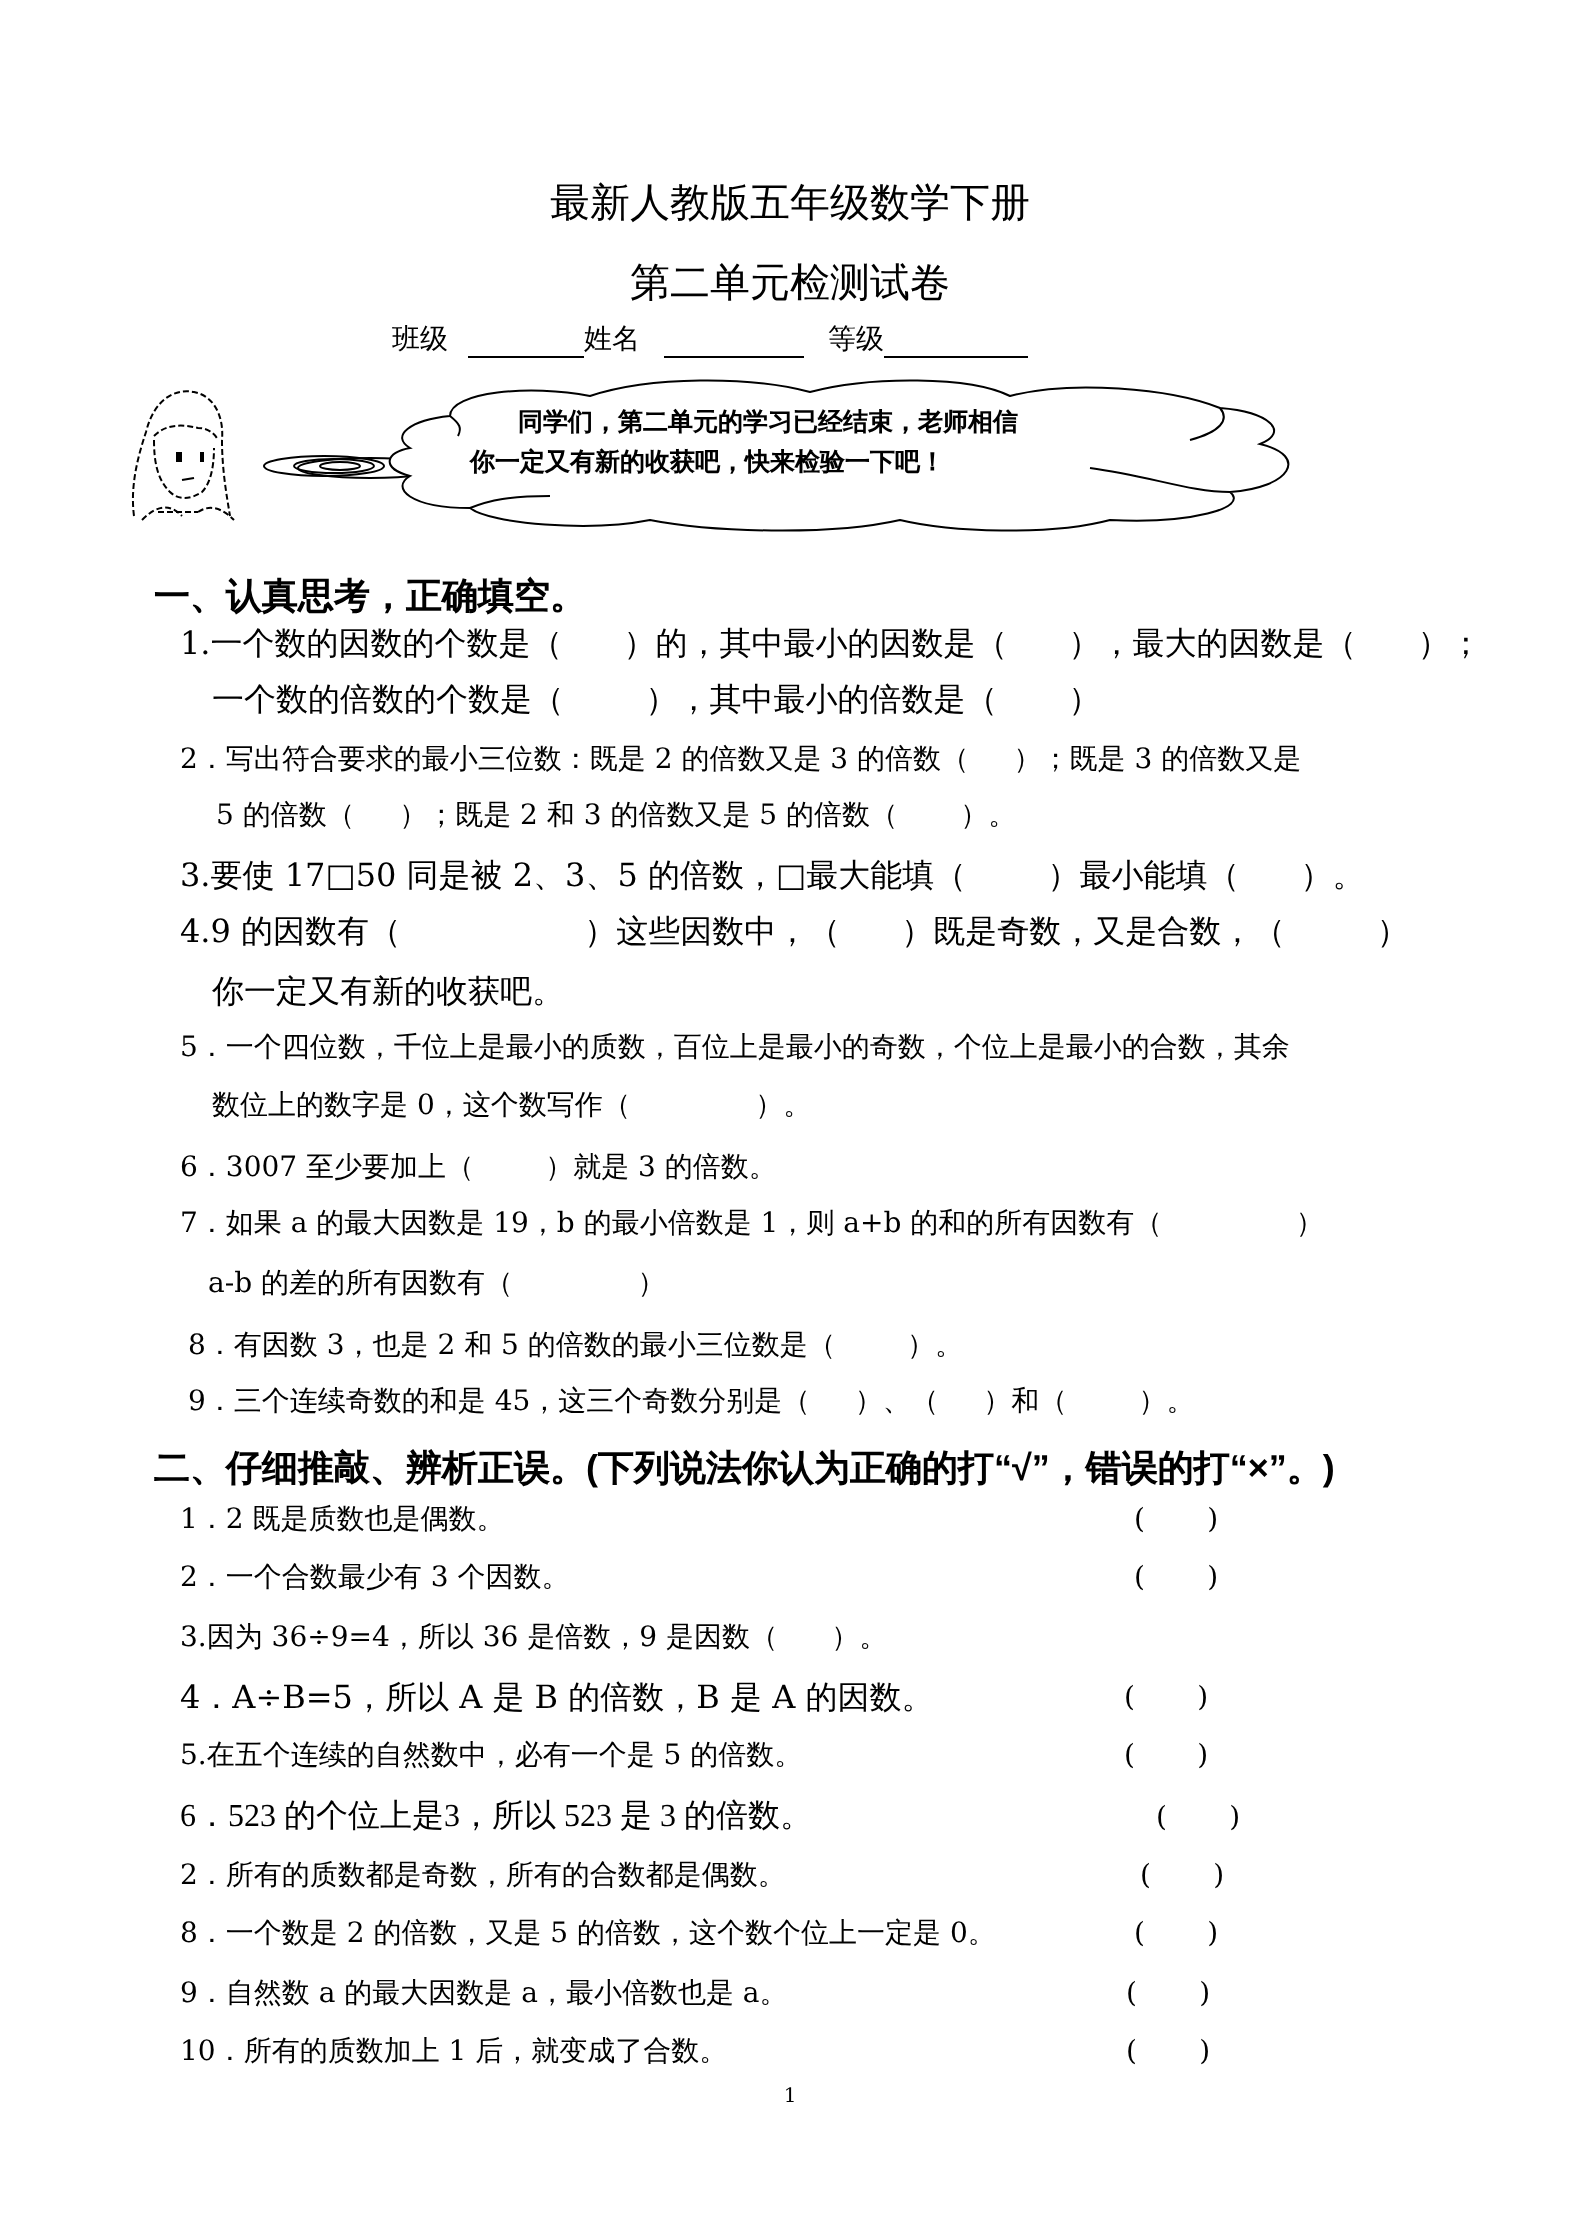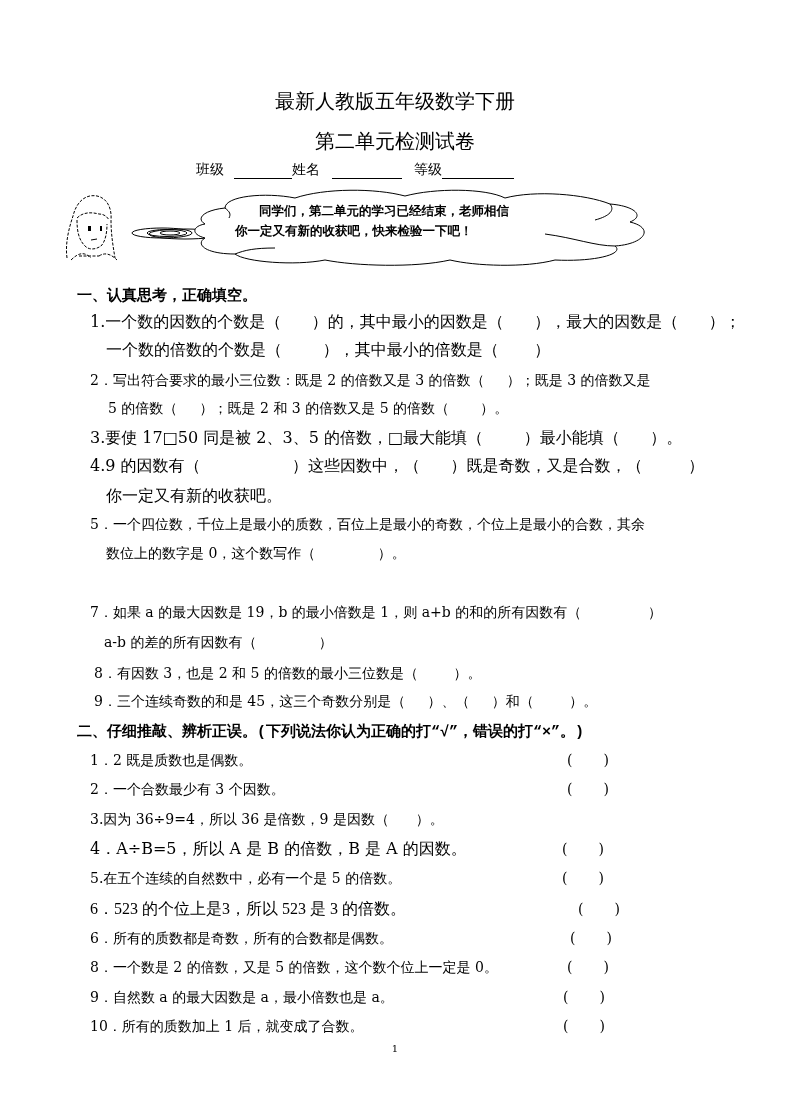--- a/index.html
+++ b/index.html
@@ -64,23 +64,23 @@
       font-weight: bold;
       font-size: 12.5px;
       white-space: nowrap;
     }
     .bubble-text.l1 { left: 204px; top: 15px; }
     .bubble-text.l2 { left: 180px; top: 35px; }
 
     .section-heading {
       position: absolute;
       left: 77px;
-      font-family: Liberation Mono, monospace;
+      font-family: Liberation Sans, sans-serif;
       font-weight: bold;
-      font-size: 15px;
+      font-size: 18px;
       white-space: nowrap;
     }
 
     .q {
       position: absolute;
       font-size: 14px;
       white-space: pre;
       line-height: 18px;
     }
     .q.small { font-size: 16px; }
@@ -173,20 +173,21 @@
   <div class="q" style="left:108px;top:399px;">5 的倍数（     ）；既是 2 和 3 的倍数又是 5 的倍数（       ）。</div>
 
   <div class="q small" style="left:90px;top:429px;">3.要使 17□50 同是被 2、3、5 的倍数，□最大能填（        ）最小能填（      ）。</div>
 
   <div class="q small" style="left:90px;top:457px;">4.9 的因数有（                  ）这些因数中，（      ）既是奇数，又是合数，（         ）</div>
   <div class="q small" style="left:106px;top:487px;">你一定又有新的收获吧。</div>
 
   <div class="q" style="left:90px;top:515px;">5．一个四位数，千位上是最小的质数，百位上是最小的奇数，个位上是最小的合数，其余</div>
   <div class="q" style="left:106px;top:544px;">数位上的数字是 0，这个数写作（              ）。</div>
 
+  <div class="q" style="left:90px;top:575px;">6．3007 至少要加上（        ）就是 3 的倍数。</div>
 
   <div class="q" style="left:90px;top:603px;">7．如果 a 的最大因数是 19，b 的最小倍数是 1，则 a+b 的和的所有因数有（               ）</div>
   <div class="q" style="left:104px;top:633px;">a-b 的差的所有因数有（              ）</div>
 
   <div class="q" style="left:94px;top:664px;">8．有因数 3，也是 2 和 5 的倍数的最小三位数是（        ）。</div>
 
   <div class="q" style="left:94px;top:692px;">9．三个连续奇数的和是 45，这三个奇数分别是（     ）、（     ）和（        ）。</div>
 
   <div class="section-heading" style="top:722px;">二、仔细推敲、辨析正误。(下列说法你认为正确的打“√”，错误的打“×”。)</div>
 
@@ -200,21 +201,21 @@
 
   <div class="q small" style="left:90px;top:840px;">4．A÷B=5，所以 A 是 B 的倍数，B 是 A 的因数。</div>
   <div class="paren" style="left:562px;top:840px;">(       )</div>
 
   <div class="q" style="left:90px;top:869px;">5.在五个连续的自然数中，必有一个是 5 的倍数。</div>
   <div class="paren" style="left:562px;top:869px;">(       )</div>
 
   <div class="q small" style="left:90px;top:900px;font-family:Liberation Serif, serif;">6．523 的个位上是3，所以 523 是 3 的倍数。</div>
   <div class="paren" style="left:578px;top:900px;">(       )</div>
 
-  <div class="q" style="left:90px;top:929px;">6．所有的质数都是奇数，所有的合数都是偶数。</div>
+  <div class="q" style="left:90px;top:929px;">2．所有的质数都是奇数，所有的合数都是偶数。</div>
   <div class="paren" style="left:570px;top:929px;">(       )</div>
 
   <div class="q" style="left:90px;top:958px;">8．一个数是 2 的倍数，又是 5 的倍数，这个数个位上一定是 0。</div>
   <div class="paren" style="left:567px;top:958px;">(       )</div>
 
   <div class="q" style="left:90px;top:988px;">9．自然数 a 的最大因数是 a，最小倍数也是 a。</div>
   <div class="paren" style="left:563px;top:988px;">(       )</div>
 
   <div class="q" style="left:90px;top:1017px;">10．所有的质数加上 1 后，就变成了合数。</div>
   <div class="paren" style="left:563px;top:1017px;">(       )</div>

